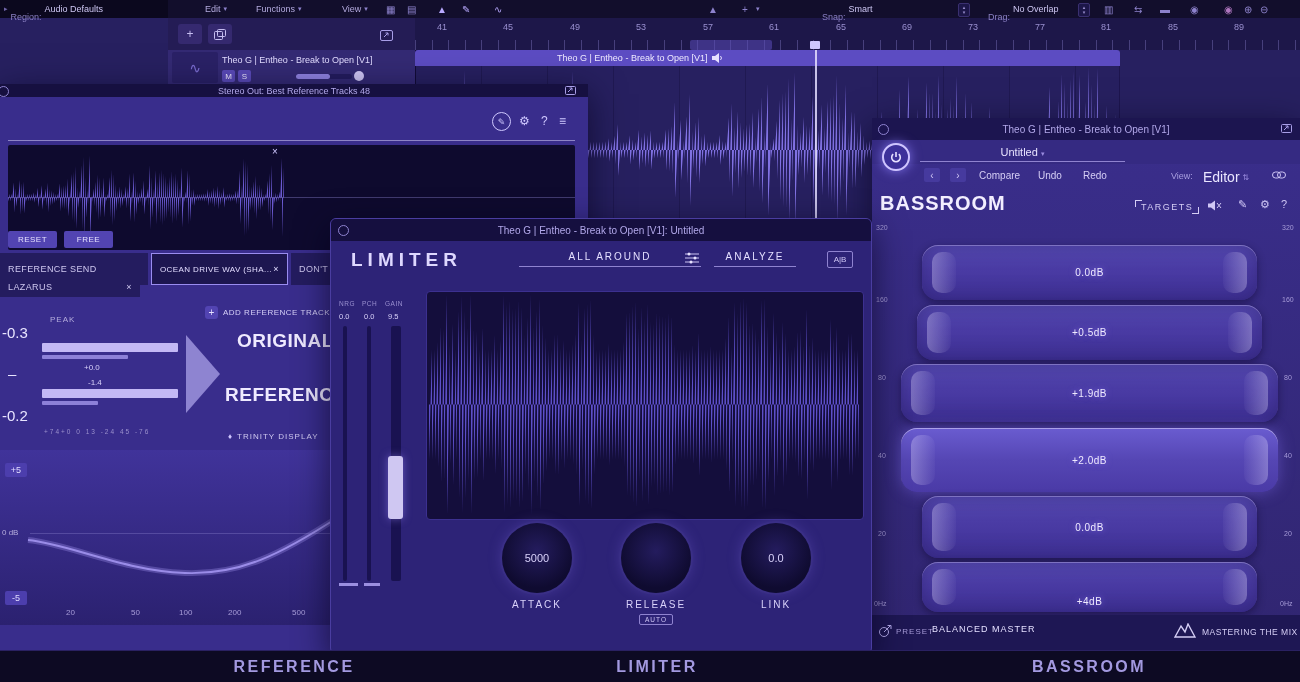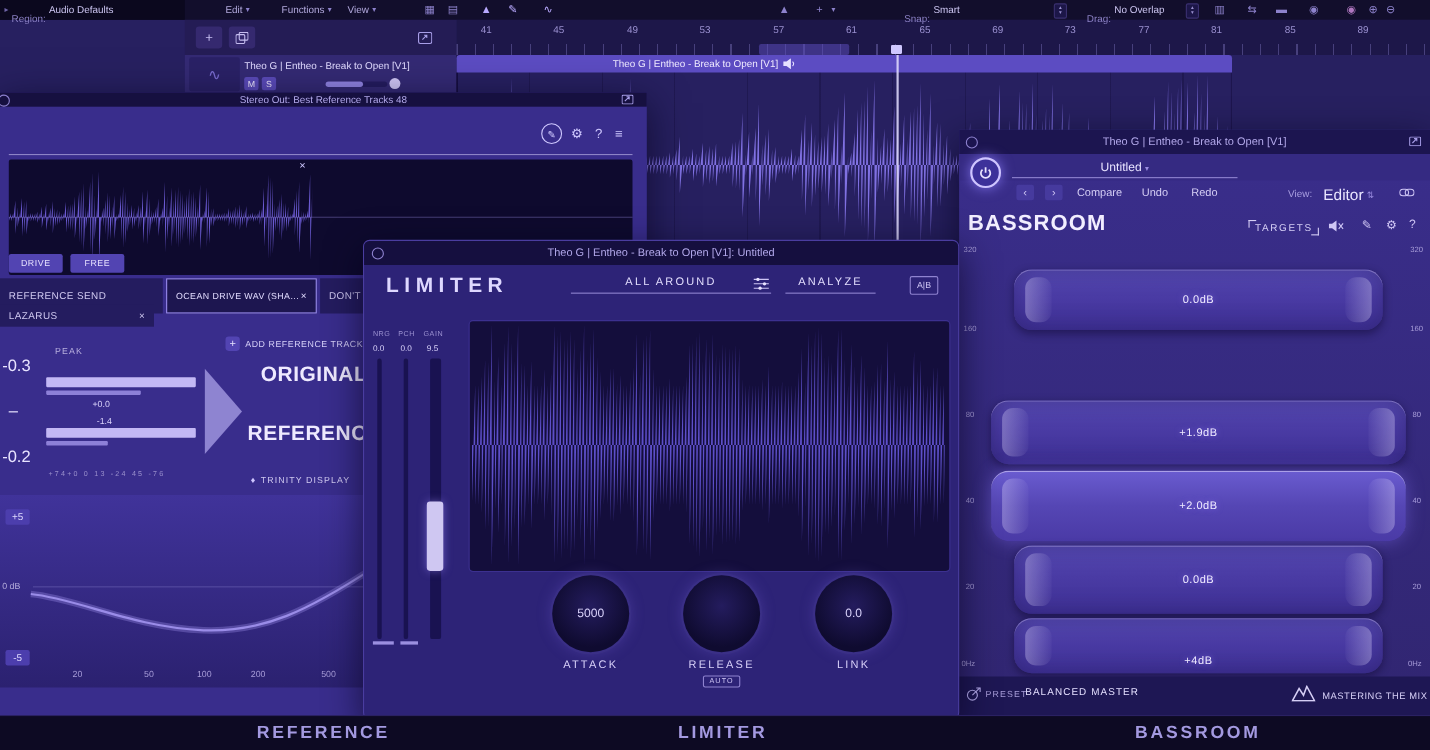--- a/index.html
+++ b/index.html
@@ -115,21 +115,21 @@
 
   <div class="abs menubar">
     <div class="mb-item" style="left:205px">
       <span>Edit</span>
       <span style="font-size:7px;color:#8d82cc">▾</span>
     </div>
     <div class="mb-item" style="left:256px">
       <span>Functions</span>
       <span style="font-size:7px;color:#8d82cc">▾</span>
     </div>
-    <div class="mb-item" style="left:316px">
+    <div class="mb-item" style="left:342px">
       <span>View</span>
       <span style="font-size:7px;color:#8d82cc">▾</span>
     </div>
 
     <div class="mb-ico" style="left:386px">
         <span>▦</span>
       </div>
     <div class="mb-ico" style="left:407px">
         <span>▤</span>
       </div>
@@ -297,21 +297,21 @@
       <div class="wave" style="left:0;top:6px;width:276px;height:93px">
           <svg width="276" height="93">
             <path d="M0 46.5 L0 42.6 L0 50.4 L2 42.8 L2 50.2 L4 42.8 L4 50.2 L6 31.2 L6 61.8 L8 37.3 L8 55.7 L10 42.7 L10 50.3 L12 29.0 L12 64.0 L14 31.9 L14 61.1 L16 30.5 L16 62.5 L18 42.8 L18 50.2 L20 42.7 L20 50.3 L22 42.8 L22 50.2 L24 42.8 L24 50.2 L26 41.2 L26 51.8 L28 42.8 L28 50.2 L30 36.7 L30 56.3 L32 42.8 L32 50.2 L34 34.3 L34 58.7 L36 42.8 L36 50.2 L38 37.6 L38 55.4 L40 31.7 L40 61.3 L42 38.0 L42 55.0 L44 39.3 L44 53.7 L46 40.7 L46 52.3 L48 42.8 L48 50.2 L50 42.8 L50 50.2 L52 32.3 L52 60.7 L54 35.6 L54 57.4 L56 34.4 L56 58.6 L58 33.7 L58 59.3 L60 27.4 L60 65.6 L62 42.8 L62 50.2 L64 23.0 L64 70.0 L66 20.4 L66 72.6 L68 15.1 L68 77.9 L70 35.8 L70 57.2 L72 39.7 L72 53.3 L74 13.9 L74 79.1 L76 5.6 L76 87.4 L78 25.9 L78 67.1 L80 38.7 L80 54.3 L82 4.6 L82 88.4 L84 42.0 L84 51.0 L86 37.6 L86 55.4 L88 30.7 L88 62.3 L90 23.6 L90 69.4 L92 26.2 L92 66.8 L94 36.3 L94 56.7 L96 26.4 L96 66.6 L98 42.8 L98 50.2 L100 42.8 L100 50.2 L102 26.0 L102 67.0 L104 18.4 L104 74.6 L106 22.7 L106 70.3 L108 32.8 L108 60.2 L110 38.9 L110 54.1 L112 35.2 L112 57.8 L114 37.8 L114 55.2 L116 41.9 L116 51.1 L118 35.3 L118 57.7 L120 36.7 L120 56.3 L122 22.6 L122 70.4 L124 40.0 L124 53.0 L126 21.2 L126 71.8 L128 29.3 L128 63.7 L130 39.7 L130 53.3 L132 41.2 L132 51.8 L134 37.1 L134 55.9 L136 29.3 L136 63.7 L138 42.8 L138 50.2 L140 37.8 L140 55.2 L142 14.3 L142 78.7 L144 26.1 L144 66.9 L146 37.2 L146 55.8 L148 19.2 L148 73.8 L150 30.3 L150 62.7 L152 21.0 L152 72.0 L154 18.4 L154 74.6 L156 21.8 L156 71.2 L158 24.7 L158 68.3 L160 31.0 L160 62.0 L162 25.7 L162 67.3 L164 19.7 L164 73.3 L166 24.2 L166 68.8 L168 22.3 L168 70.7 L170 28.0 L170 65.0 L172 36.6 L172 56.4 L174 16.4 L174 76.6 L176 41.9 L176 51.1 L178 40.4 L178 52.6 L180 18.9 L180 74.1 L182 22.4 L182 70.6 L184 38.3 L184 54.7 L186 38.1 L186 54.9 L188 42.8 L188 50.2 L190 42.8 L190 50.2 L192 42.8 L192 50.2 L194 42.8 L194 50.2 L196 42.2 L196 50.8 L198 42.3 L198 50.7 L200 38.0 L200 55.0 L202 40.2 L202 52.8 L204 39.3 L204 53.7 L206 36.6 L206 56.4 L208 38.2 L208 54.8 L210 34.7 L210 58.3 L212 38.8 L212 54.2 L214 41.1 L214 51.9 L216 36.2 L216 56.8 L218 42.8 L218 50.2 L220 42.8 L220 50.2 L222 41.9 L222 51.1 L224 42.8 L224 50.2 L226 42.8 L226 50.2 L228 39.5 L228 53.5 L230 39.0 L230 54.0 L232 19.4 L232 73.6 L234 33.8 L234 59.2 L236 7.6 L236 85.4 L238 9.5 L238 83.5 L240 12.8 L240 80.2 L242 33.5 L242 59.5 L244 35.5 L244 57.5 L246 29.9 L246 63.1 L248 24.8 L248 68.2 L250 33.4 L250 59.6 L252 33.3 L252 59.7 L254 36.7 L254 56.3 L256 42.8 L256 50.2 L258 42.8 L258 50.2 L260 29.4 L260 63.6 L262 22.1 L262 70.9 L264 13.7 L264 79.3 L266 40.2 L266 52.8 L268 41.6 L268 51.4 L270 42.7 L270 50.3 L272 40.4 L272 52.6 L274 7.0 L274 86.0 L276 16.1 L276 76.9 L276 46.5 Z" fill="#6a59d0"></path>
           </svg>
         </div>
       <div class="ref-midline"></div>
       <span class="abs" style="left:264px;top:1px;font-size:10px;color:#cfc8ff"><span>×</span></span>
     </div>
 
     <div class="ref-btn" style="left:8px">
-        <span>DRIVE</span>
+        <span>RESET</span>
       </div>
     <div class="ref-btn" style="left:64px">
         <span>FREE</span>
       </div>
 
     <div class="ref-tab" style="left:0;top:169px;width:148px">
         <span>REFERENCE SEND</span>
       </div>
     <div class="ref-tab ref-tab-active" style="left:151px;top:169px;width:137px">
       <span class="ell" style="max-width:112px">OCEAN DRIVE WAV (SHA...</span>
@@ -438,20 +438,23 @@
     <span class="scale-lbl" style="left:410px;top:106px">320</span>
     <span class="scale-lbl" style="left:410px;top:178px">160</span>
     <span class="scale-lbl" style="left:412px;top:256px">80</span>
     <span class="scale-lbl" style="left:412px;top:334px">40</span>
     <span class="scale-lbl" style="left:412px;top:412px">20</span>
     <span class="scale-lbl" style="left:2px;top:482px">0Hz</span>
     <span class="scale-lbl" style="left:408px;top:482px">0Hz</span>
 
     <div class="band" style="left:50px;top:127px;width:335px;height:55px">
       <span class="band-val">0.0dB</span>
+      </div>
+    <div class="band" style="left:45px;top:187px;width:345px;height:55px">
+      <span class="band-val">+0.5dB</span>
       </div>
     <div class="band" style="left:29px;top:246px;width:377px;height:58px">
       <span class="band-val">+1.9dB</span>
       </div>
     <div class="band band-hot" style="left:29px;top:310px;width:377px;height:64px">
       <span class="band-val">+2.0dB</span>
       </div>
     <div class="band" style="left:50px;top:378px;width:335px;height:62px">
       <span class="band-val">0.0dB</span>
       </div>

